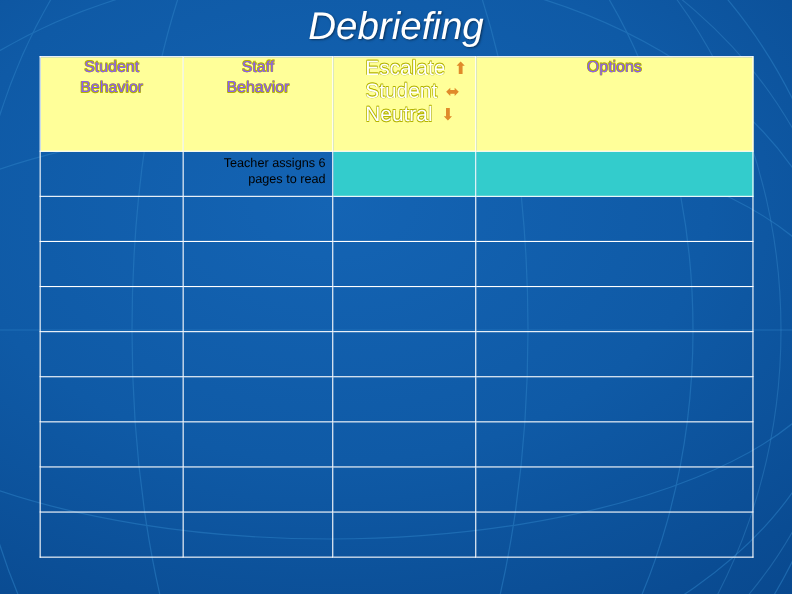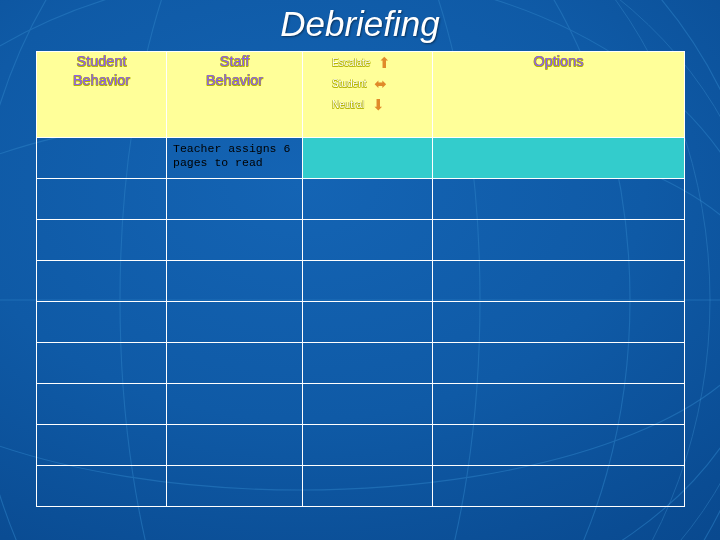--- a/index.html
+++ b/index.html
@@ -71,21 +71,21 @@
     text-align: left;
     padding-left: 12px;
   }
   .esc-row {
     display: flex;
     align-items: center;
     height: 21px;
   }
   .esc-label {
     color: #ffffff;
-    font-size: 10px;
+    font-size: 19px;
     text-shadow: 0.5px 0.5px 0 #b4b400, -0.5px -0.5px 0 #b4b400, 0.5px -0.5px 0 #b4b400, -0.5px 0.5px 0 #b4b400;
     white-space: nowrap;
     padding-left: 29px;
   }
   .esc-glyph {
     margin-left: 6px;
     color: #e08a2a;
     font-size: 15px;
     line-height: 15px;
     display: inline-block;
@@ -96,22 +96,22 @@
     height: 40px;
   }
   .row1 td { height: 40px; }
   .cell-cyan { background: #33cccc; }
   .cell-blue { background: transparent; }
   .note {
     color: #000000;
     font-size: 11.5px;
     line-height: 14px;
     padding: 4px 6px 0 6px;
-    font-family: Liberation Mono, monospace;
-    text-align: left;
+    font-family: Liberation Sans, sans-serif;
+    text-align: right;
   }
   .col1 { width: 130px; }
   .col2 { width: 136px; }
   .col3 { width: 130px; }
   .col4 { width: 252px; }
 </style>
 </head>
 <body>
 
 <div id="slide">

